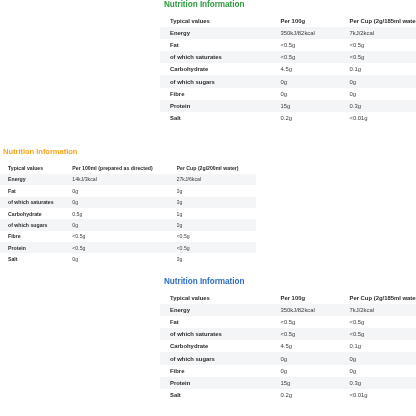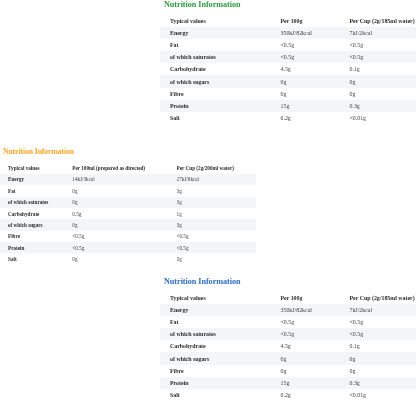--- a/index.html
+++ b/index.html
@@ -11,21 +11,20 @@
     height: 416px;
     background: #ffffff;
     font-family: "Liberation Sans", sans-serif;
     overflow: hidden;
     position: relative;
   }
 
   .panel {
     position: absolute;
     box-sizing: border-box;
-    font-family: Liberation Serif, serif;
   }
 
   
   .panel-a { left: 160px; top: 0px;   width: 256px; }
   .panel-b { left: 0px;   top: 148px; width: 256px; }
   .panel-c { left: 160px; top: 277px; width: 256px; }
 
   .nutrition-heading {
     font-size: 8.2px;
     font-weight: bold;

